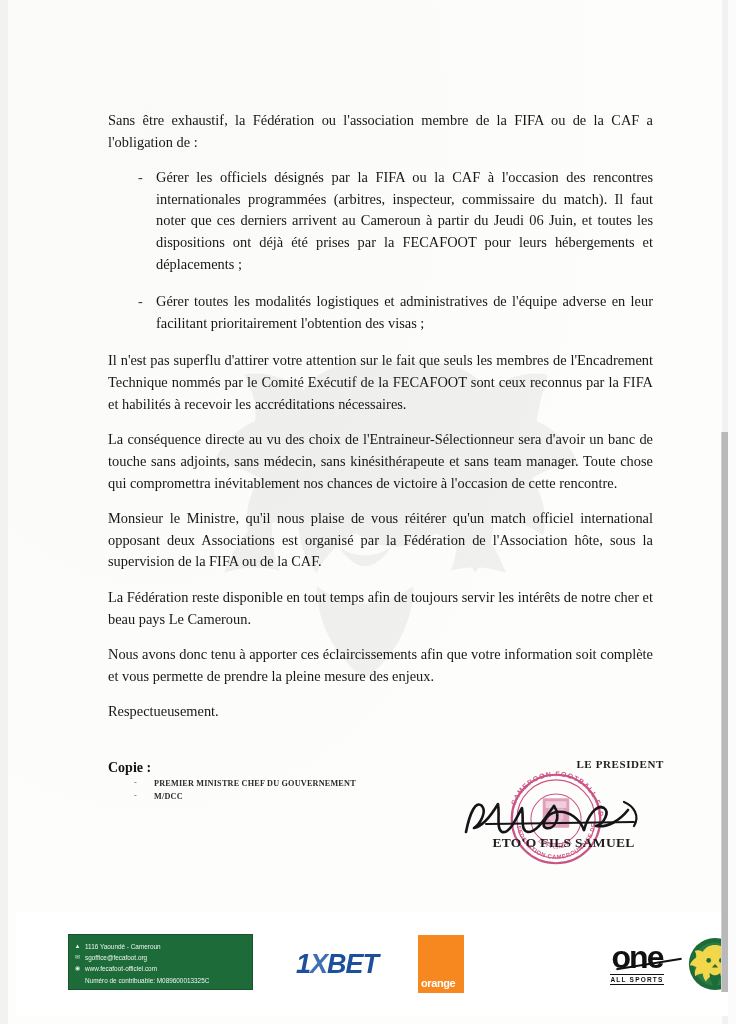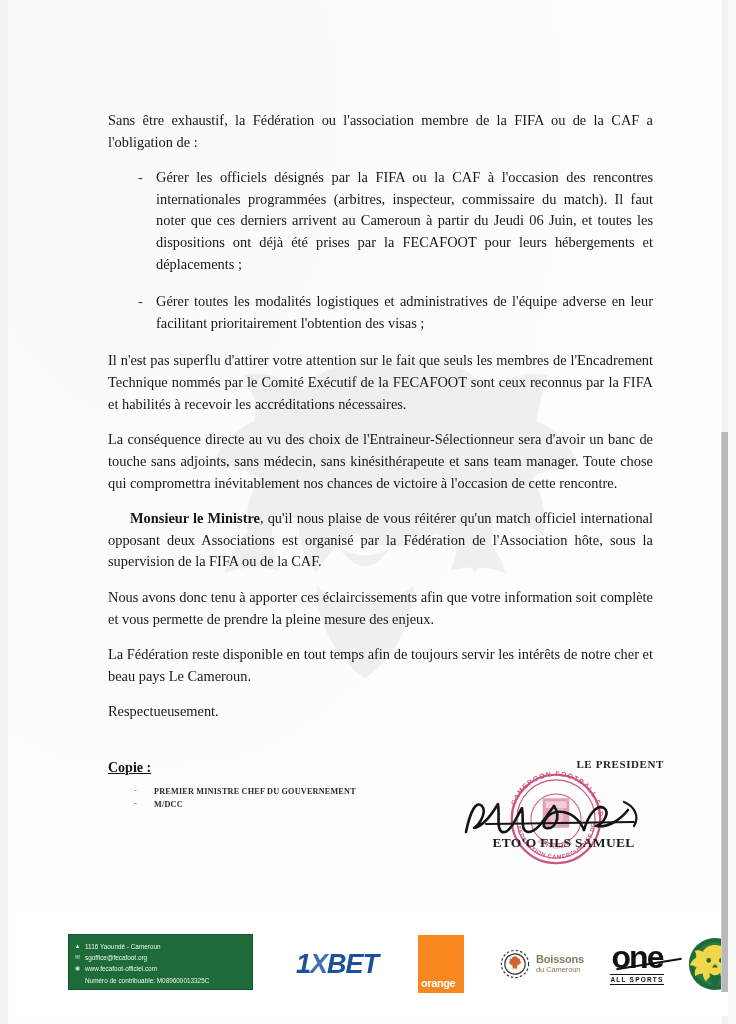--- a/index.html
+++ b/index.html
@@ -93,35 +93,34 @@
     padding-left: 48px;
     margin-bottom: 16px;
     text-align: justify;
   }
   .bullets li .dash {
     position: absolute;
     left: 30px;
     top: 0;
     color: #3a3a3a;
   }
-  .bold { font-weight: bold; margin-left: 22px; }
+  .bold { font-weight: normal; }
 
   
   #copie-block {
     position: absolute;
     left: 100px;
     top: 760px;
     width: 320px;
   }
   #copie-title {
     font-size: 14px;
     font-weight: bold;
-    text-decoration: underline;
     color: #141416;
-    margin-bottom: 10px;
+    margin-bottom: 2px;
   }
   .copie-list {
     margin: 0;
     padding: 0;
     list-style: none;
     font-size: 8.2px;
     font-weight: bold;
     letter-spacing: 0.2px;
     color: #2a2a2c;
     line-height: 1.55;
@@ -377,22 +376,22 @@
       <li>
         <span class="dash">-</span>
       </li>
     </ul>
 
     <p class="para">Il n'est pas superflu d'attirer votre attention sur le fait que seuls les membres de l'Encadrement Technique nommés par le Comité Exécutif de la FECAFOOT sont ceux reconnus par la FIFA et habilités à recevoir les accréditations nécessaires.</p>
     <p class="para">La conséquence directe au vu des choix de l'Entraineur-Sélectionneur sera d'avoir un banc de touche sans adjoints, sans médecin, sans kinésithérapeute et sans team manager. Toute chose qui compromettra inévitablement nos chances de victoire à l'occasion de cette rencontre.</p>
 
     <p class="para"><span class="bold">Monsieur le Ministre</span><span>, qu'il nous plaise de vous réitérer qu'un match officiel international opposant deux Associations est organisé par la Fédération de l'Association hôte, sous la supervision de la FIFA ou de la CAF.</span></p>
 
+    <p class="para">La Fédération reste disponible en tout temps afin de toujours servir les intérêts de notre cher et beau pays Le Cameroun.</p>
     <p class="para">Nous avons donc tenu à apporter ces éclaircissements afin que votre information soit complète et vous permette de prendre la pleine mesure des enjeux.</p>
-    <p class="para">La Fédération reste disponible en tout temps afin de toujours servir les intérêts de notre cher et beau pays Le Cameroun.</p>
     <p class="para">Respectueusement.</p>
   </div>
 
   <div id="copie-block">
     <div id="copie-title">Copie :</div>
     <ul class="copie-list">
       <li>
         <span class="dash">-</span>
         <span>PREMIER MINISTRE CHEF DU GOUVERNEMENT</span>
       </li>
@@ -472,39 +471,20 @@
       <div class="sponsor" id="sponsor-1xbet">
         <div class="xbet-text"><span>1</span><span class="x">X</span><span>BET</span></div>
       </div>
 
       <div class="sponsor" id="sponsor-orange">
         <div class="orange-box">
           <span class="orange-word">orange</span>
         </div>
       </div>
 
-      <div class="sponsor" id="sponsor-boissons">
-        <div class="boissons-wrap">
-          <div class="boissons-gear">
-            <svg viewBox="0 0 40 40" xmlns="http://www.w3.org/2000/svg">
-              <g stroke="#3a3a3a" stroke-width="1.4" fill="none">
-                <circle cx="20" cy="20" r="16" stroke-dasharray="3 2.4"></circle>
-                <circle cx="20" cy="20" r="12"></circle>
-              </g>
-              <g fill="#d2622a">
-                <path d="M20 11c-2 0-3.4 1.2-3.8 2.8-1.2-.5-2.2-.3-2.9.4.7.6 1 1.4.9 2.2-1 .6-1.6 1.6-1.6 2.8.8-.2 1.5-.1 2.1.2-.3.8-.2 1.7.2 2.4.5-.5 1.1-.9 1.8-1 .1 2 .6 3.9 1.6 5.4.6-.4 1.1-1 1.4-1.7.4.8 1 1.5 1.7 2 1.1-1.7 1.7-3.7 1.7-5.8.7.1 1.4.5 1.9 1.1.4-.8.5-1.7.2-2.5.6-.3 1.3-.4 2.1-.2 0-1.2-.6-2.2-1.6-2.8-.1-.8.2-1.6.9-2.2-.7-.7-1.7-.9-2.9-.4C23.4 12.2 22 11 20 11z"></path>
-              </g>
-            </svg>
-          </div>
-          <div class="boissons-text">
-            <div class="boissons-l1">Boissons</div>
-            <div class="boissons-l2">du Cameroun</div>
-          </div>
-        </div>
-      </div>
 
       <div class="sponsor" id="sponsor-one">
         <div class="one-wrap">
           <div class="one-word"><span>one</span><span class="one-slash"></span></div>
           <div class="one-sub">ALL SPORTS</div>
         </div>
       </div>
 
       <div class="sponsor" id="sponsor-lion">
         <div class="lion-crest">

